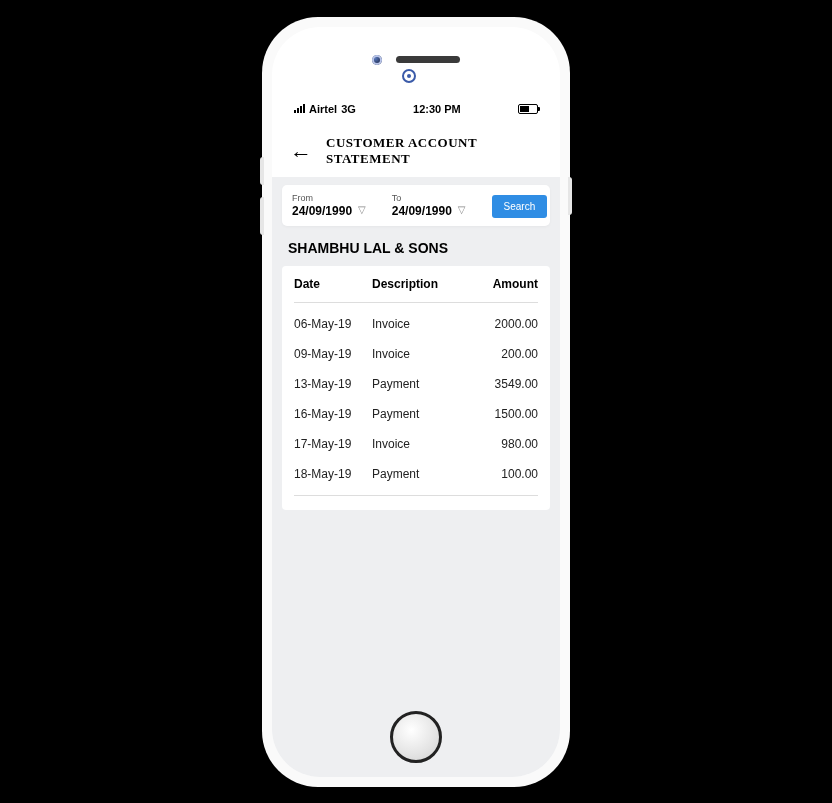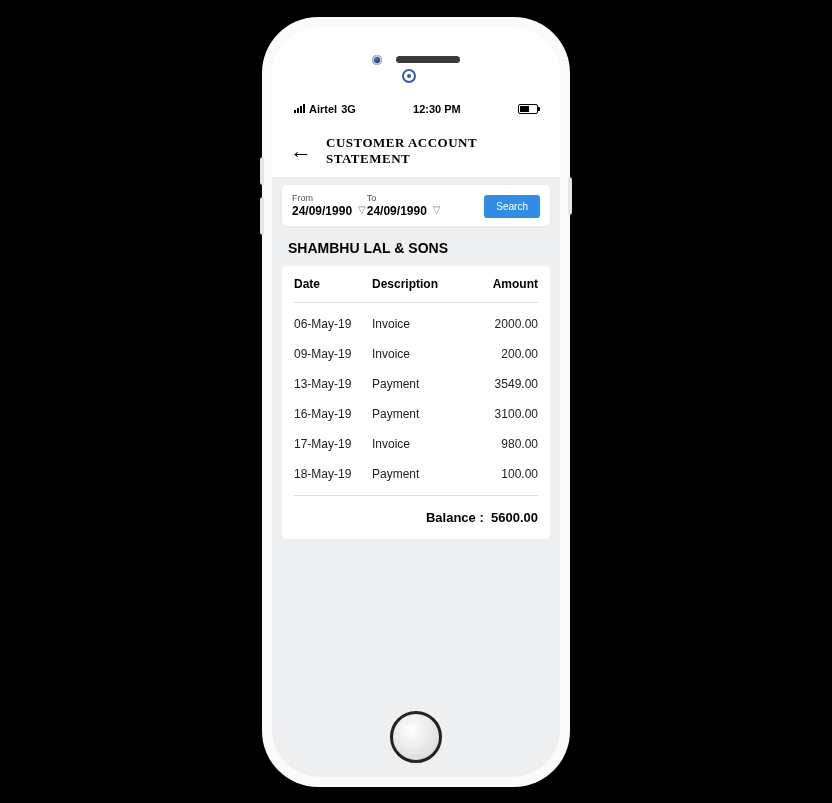--- a/index.html
+++ b/index.html
@@ -76,21 +76,21 @@
       display: flex;
       align-items: center;
       padding: 14px 18px 10px;
       gap: 14px;
     }
     .back-arrow { font-size: 22px; line-height:1; font-weight:700; cursor:pointer; }
     .page-title { font-size: 13px; font-weight: 800; letter-spacing: 0.5px; font-family: Liberation Serif, serif; }
     .content { flex:1; background:#eeeff1; padding: 8px 10px 0; overflow:hidden; }
     .filter-card {
       background:#fff; border-radius:5px; padding:8px 10px;
-      display:flex; align-items:flex-end; gap:1px;
+      display:flex; align-items:flex-end; gap:26px;
       box-shadow: 0 1px 3px rgba(0,0,0,0.04);
     }
     .date-field { display:flex; flex-direction:column; }
     .date-label { font-size:9px; color:#555; margin-bottom:1px; }
     .date-value-wrap { display:flex; align-items:flex-start; gap:6px; }
     .date-value { font-size:12px; font-weight:600; color:#000; }
     .chev { font-size:10px; color:#888; }
     .search-btn {
       margin-left:auto; background:#2f8de4; color:#fff; border:none;
       font-size:10px; padding:6px 12px; border-radius:3px; cursor:pointer;
@@ -198,36 +198,32 @@
               <span class="col-amount">200.00</span>
             </div>
             <div class="table-row">
               <span>13-May-19</span>
               <span>Payment</span>
               <span class="col-amount">3549.00</span>
             </div>
             <div class="table-row">
               <span>16-May-19</span>
               <span>Payment</span>
-              <span class="col-amount">3100.00</span>
+              <span class="col-amount">1500.00</span>
             </div>
             <div class="table-row">
               <span>17-May-19</span>
               <span>Invoice</span>
               <span class="col-amount">980.00</span>
             </div>
             <div class="table-row">
               <span>18-May-19</span>
               <span>Payment</span>
               <span class="col-amount">100.00</span>
             </div>
           </div>
-        <div class="balance-row">
-          <span>Balance  :</span>
-          &nbsp;<span>5600.00</span>
-        </div>
       </div>
 
     </div>
 
     <div class="home-button"></div>
   </div>
 </div>
 
 </body></html>

